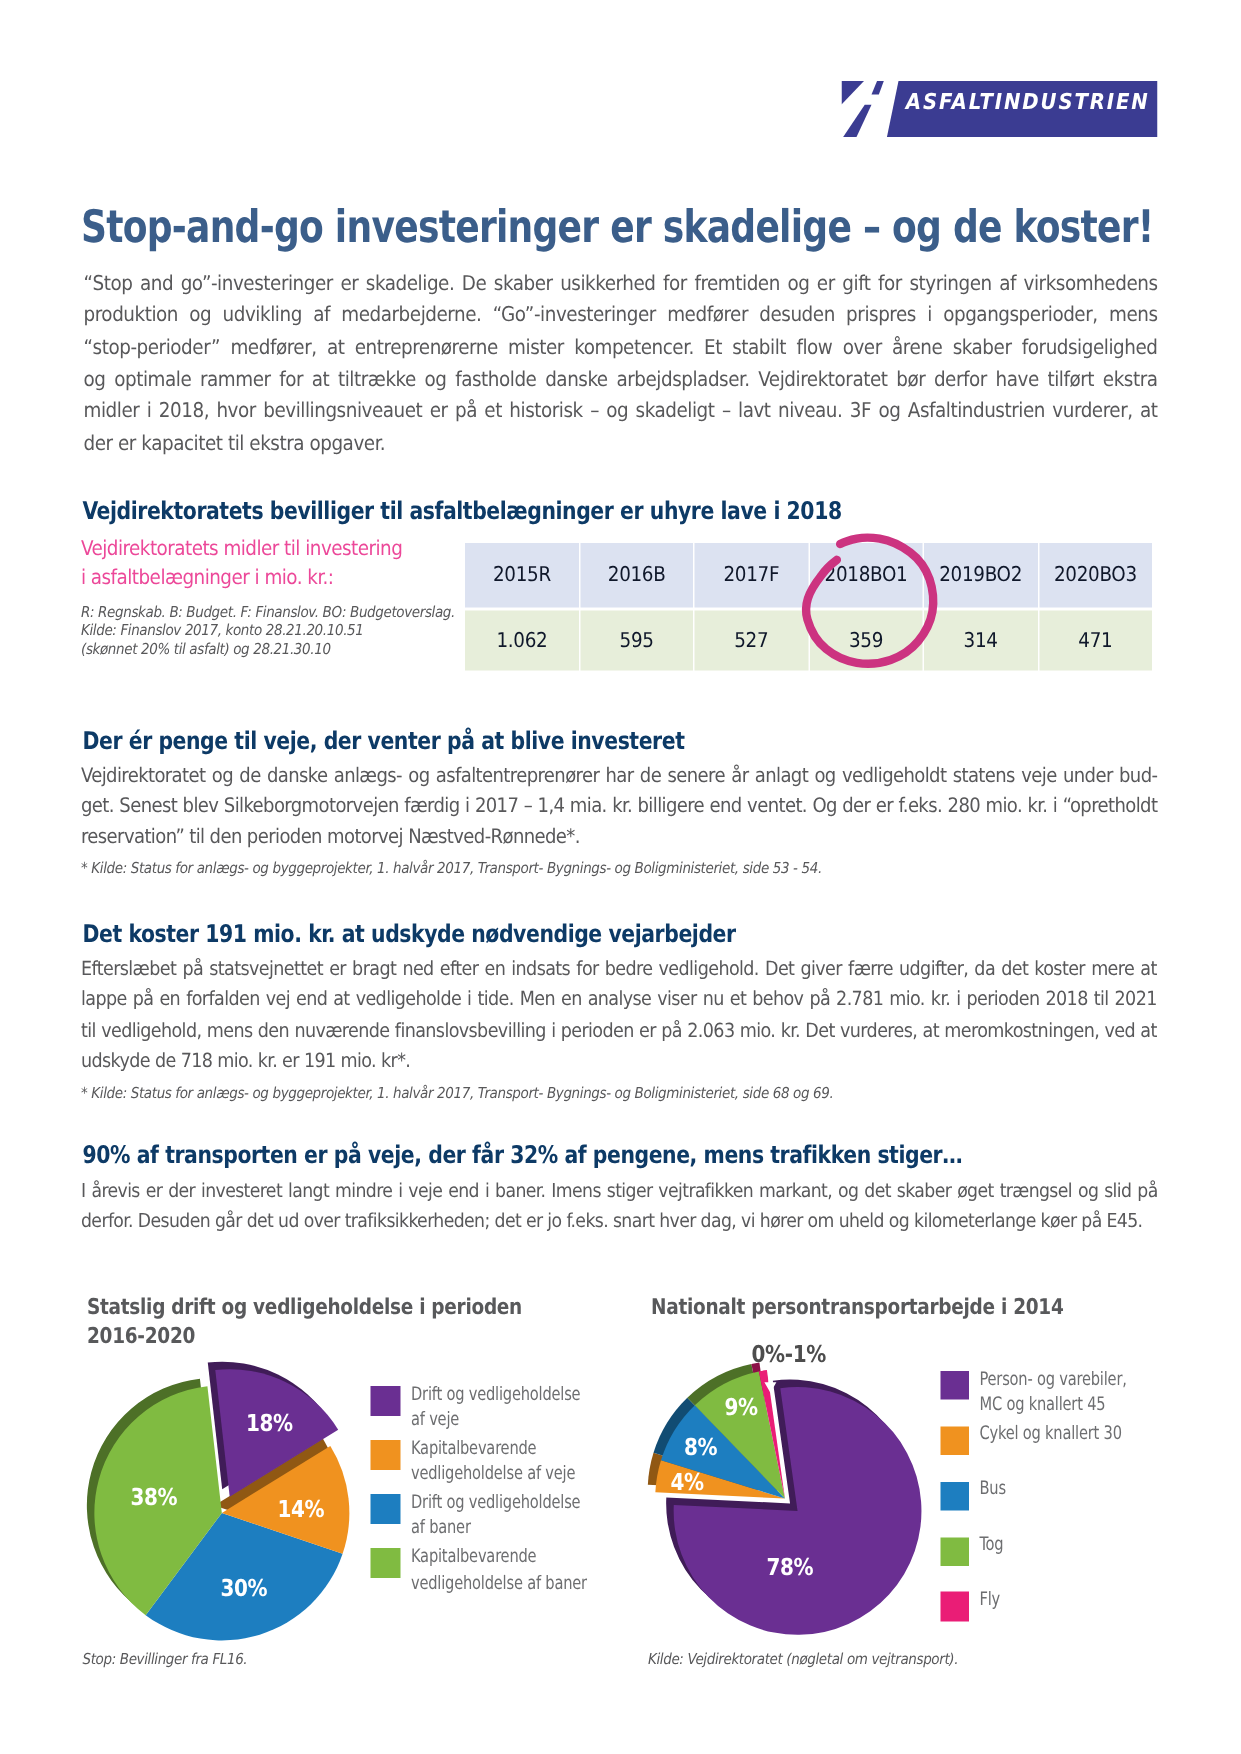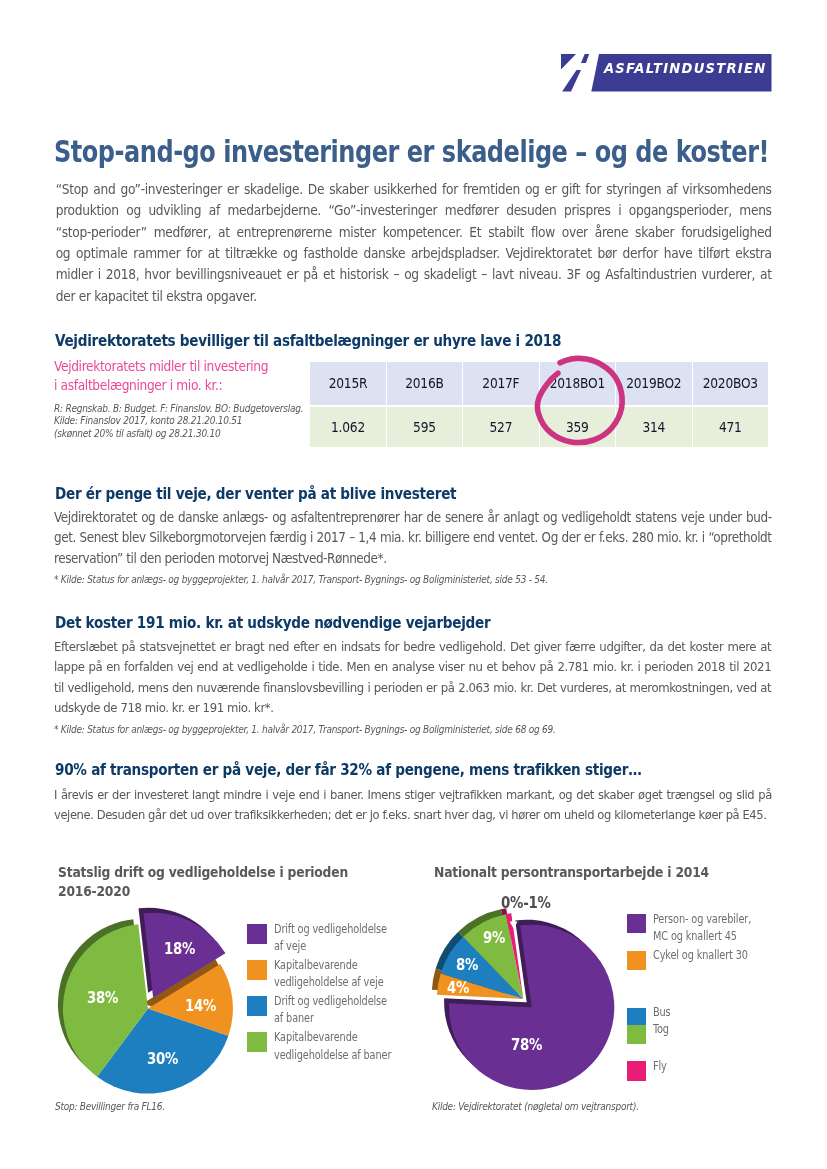--- a/index.html
+++ b/index.html
@@ -185,21 +185,21 @@
       <div>Efterslæbet på statsvejnettet er bragt ned efter en indsats for bedre vedligehold. Det giver færre udgifter, da det koster mere at</div>
       <div>lappe på en forfalden vej end at vedligeholde i tide. Men en analyse viser nu et behov på 2.781 mio. kr. i perioden 2018 til 2021</div>
       <div>til vedligehold, mens den nuværende finanslovsbevilling i perioden er på 2.063 mio. kr. Det vurderes, at meromkostningen, ved at</div>
       <div>udskyde de 718 mio. kr. er 191 mio. kr*.</div>
     </div>
   <div class="abs fnote" id="s3fn">* Kilde: Status for anlægs- og byggeprojekter, 1. halvår 2017, Transport- Bygnings- og Boligministeriet, side 68 og 69.</div>
 
   <div class="abs sec-h" id="s4h">90% af transporten er på veje, der får 32% af pengene, mens trafikken stiger…</div>
   <div class="abs body-t" id="s4b">
       <div>I årevis er der investeret langt mindre i veje end i baner. Imens stiger vejtrafikken markant, og det skaber øget trængsel og slid på</div>
-      <div>vejene. Desuden går det ud over trafiksikkerheden; det er jo f.eks. snart hver dag, vi hører om uheld og kilometerlange køer på E45.</div>
+      <div>derfor. Desuden går det ud over trafiksikkerheden; det er jo f.eks. snart hver dag, vi hører om uheld og kilometerlange køer på E45.</div>
     </div>
 
   <div class="abs ch-title" id="c1t">
       <div>Statslig drift og vedligeholdelse i perioden</div>
       <div>2016-2020</div>
     </div>
   <div class="abs" id="c1">
       <svg viewBox="0 0 215 225" width="215" height="225">
         <path d="M 102.90 118.60 L 175.22 73.93 A 85 85 0 0 1 183.41 145.85 Z" fill="#905813"></path>
         <path d="M 102.90 118.60 L 52.10 186.75 A 85 85 0 0 1 93.28 34.15 Z" fill="#4d7027"></path>
@@ -275,21 +275,21 @@
           <div>Person- og varebiler,</div>
           <div>MC og knallert 45</div>
         </div>
       </div>
       <div class="lg-item" style="top: 36.9px; left: 0px; width: 190px;">
         <div class="lg-sw" style="background: rgb(240, 146, 31);"></div>
         <div class="lg-tx" style="width: 148px;">
           <div>Cykel og knallert 30</div>
         </div>
       </div>
-      <div class="lg-item" style="top: 73.8px; left: 0px; width: 190px; margin-top: 20px;">
+      <div class="lg-item" style="top: 73.8px; left: 0px; width: 190px;">
         <div class="lg-sw" style="background: rgb(29, 126, 192);"></div>
         <div class="lg-tx" style="width: 148px;">
           <div>Bus</div>
         </div>
       </div>
       <div class="lg-item" style="top: 110.7px; left: 0px; width: 190px;">
         <div class="lg-sw" style="background: rgb(128, 187, 65);"></div>
         <div class="lg-tx" style="width: 148px;">
           <div>Tog</div>
         </div>

